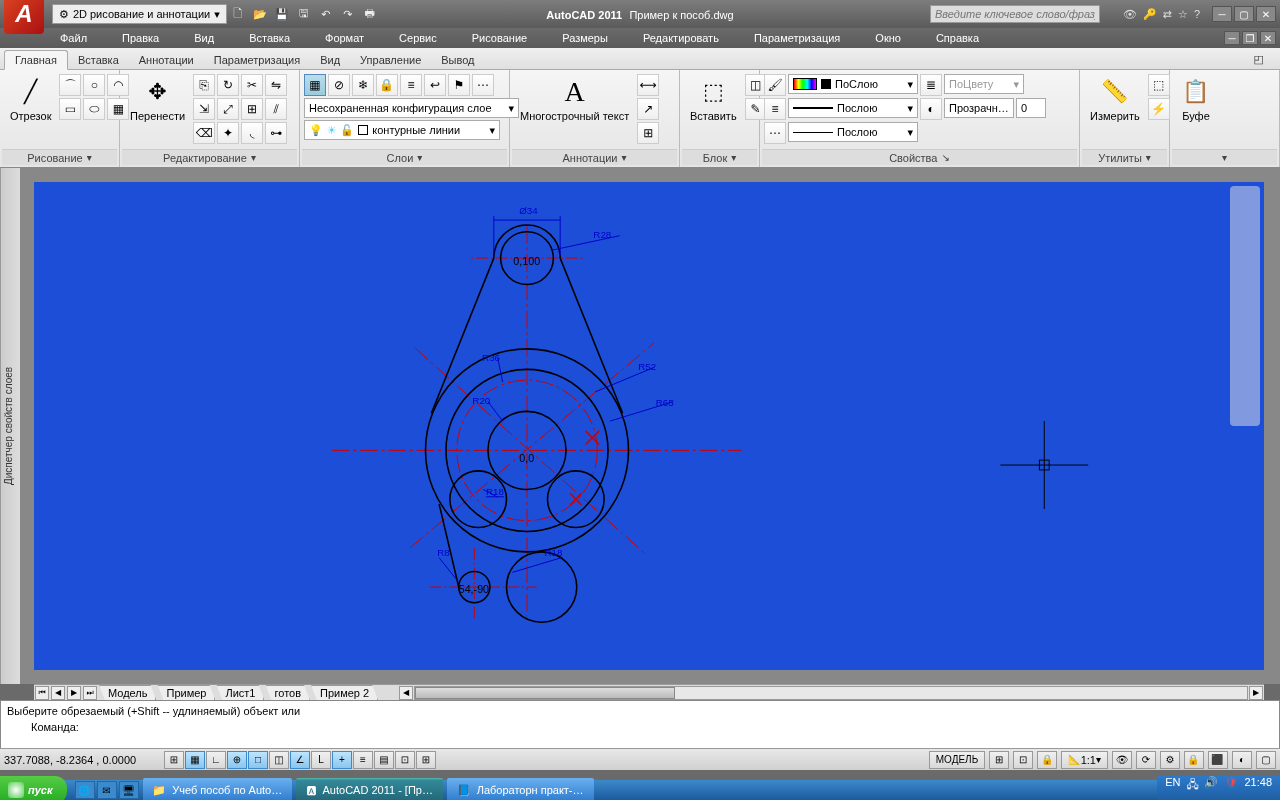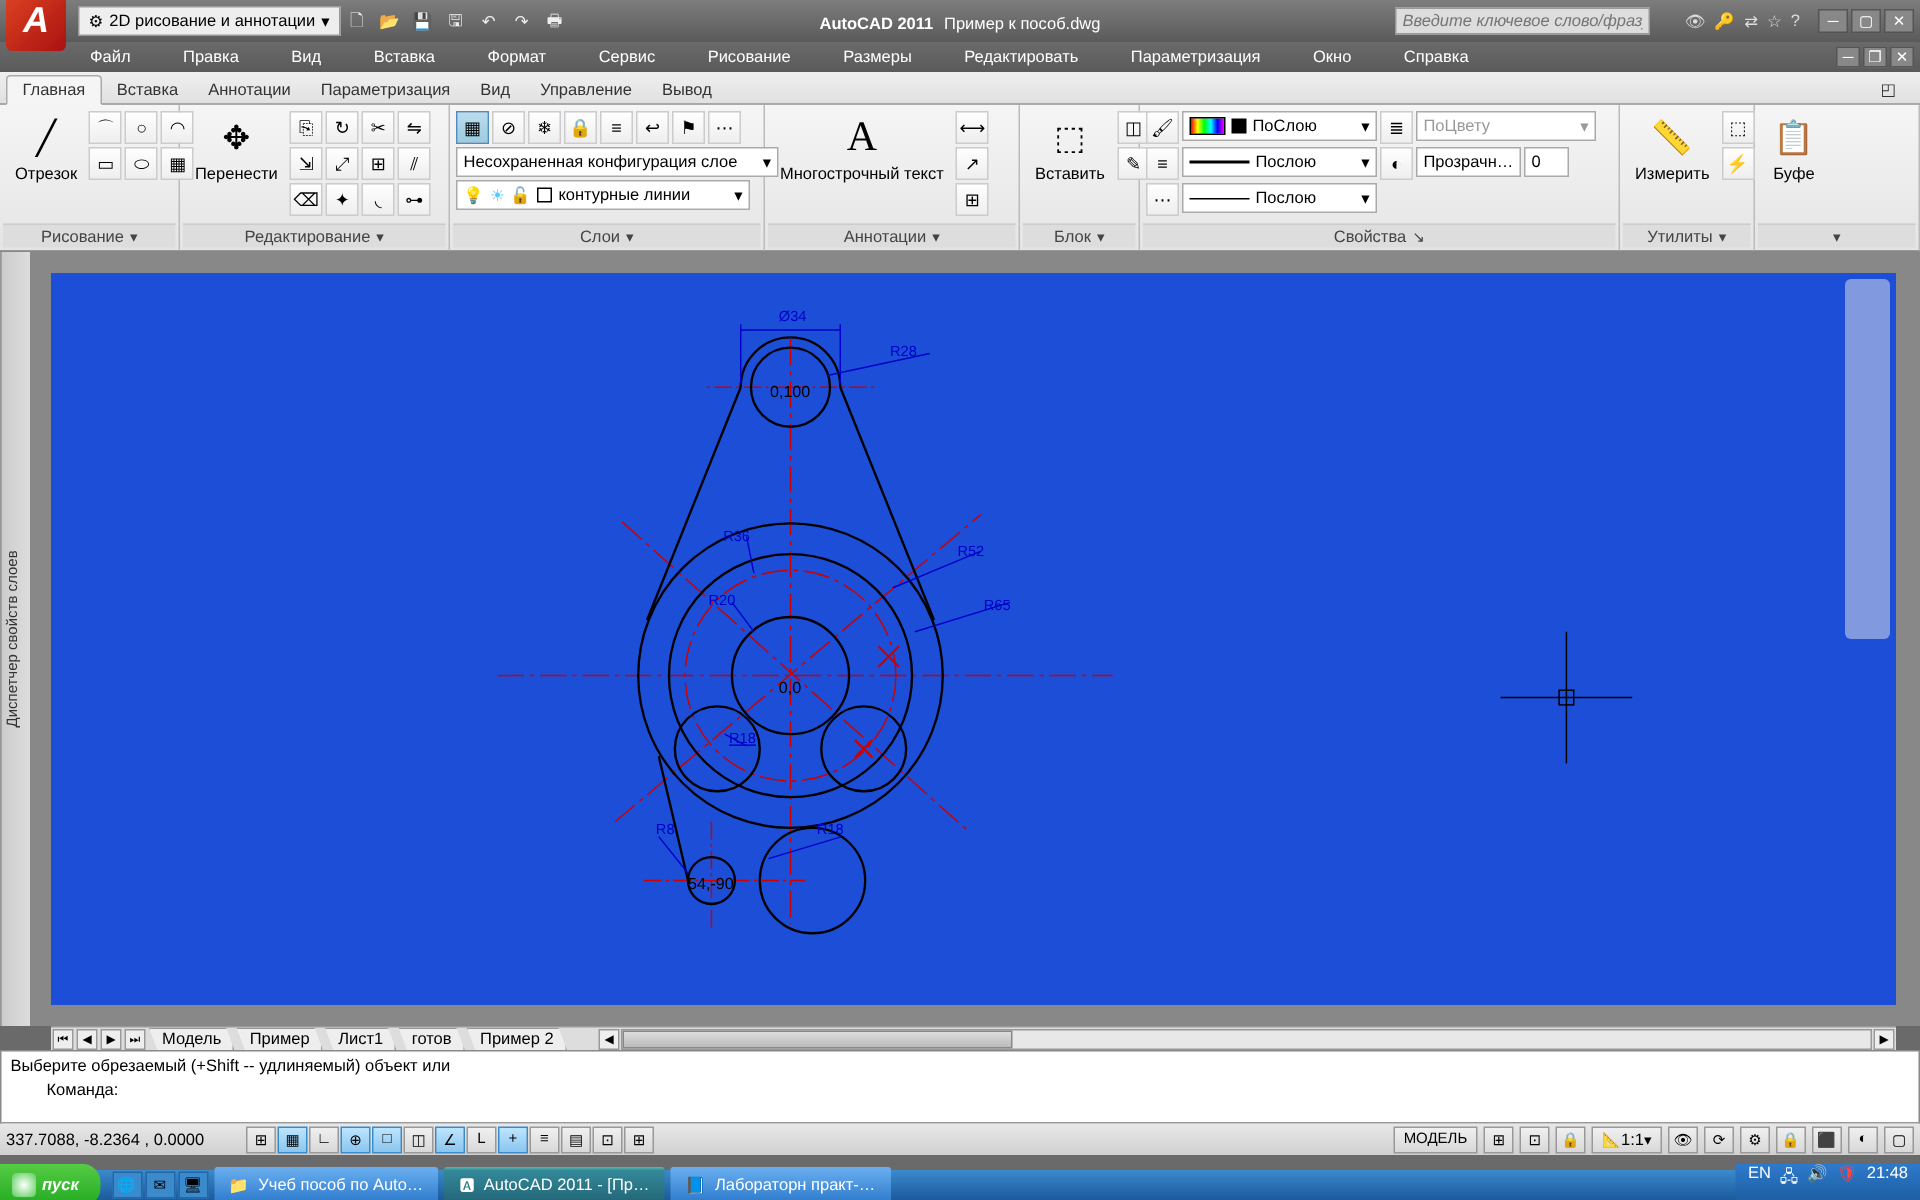--- a/index.html
+++ b/index.html
@@ -244,21 +244,21 @@
     <div class="panel-body" style="flex-direction:column;gap:2px">
       <div style="display:flex;gap:2px">
         <div class="rbtn">🖌</div>
         <div class="dd-field" style="width:130px">
             <span style="width:24px;height:12px;background:linear-gradient(90deg,red,yellow,lime,cyan,blue,magenta);border:1px solid #000"></span>
             <span style="width:10px;height:10px;background:#000"></span>
             <span>ПоСлою</span>
             <span style="margin-left:auto">▾</span>
           </div>
         <div class="rbtn">≣</div>
-        <div class="dd-field" style="width:120px;color:#999">
+        <div class="dd-field" style="width:80px;color:#999">
             <span>ПоЦвету</span>
             <span style="margin-left:auto">▾</span>
           </div>
       </div>
       <div style="display:flex;gap:2px">
         <div class="rbtn">≡</div>
         <div class="dd-field" style="width:130px">
             <span style="width:40px;height:2px;background:#000"></span>
             <span>Послою</span>
             <span style="margin-left:auto">▾</span>

